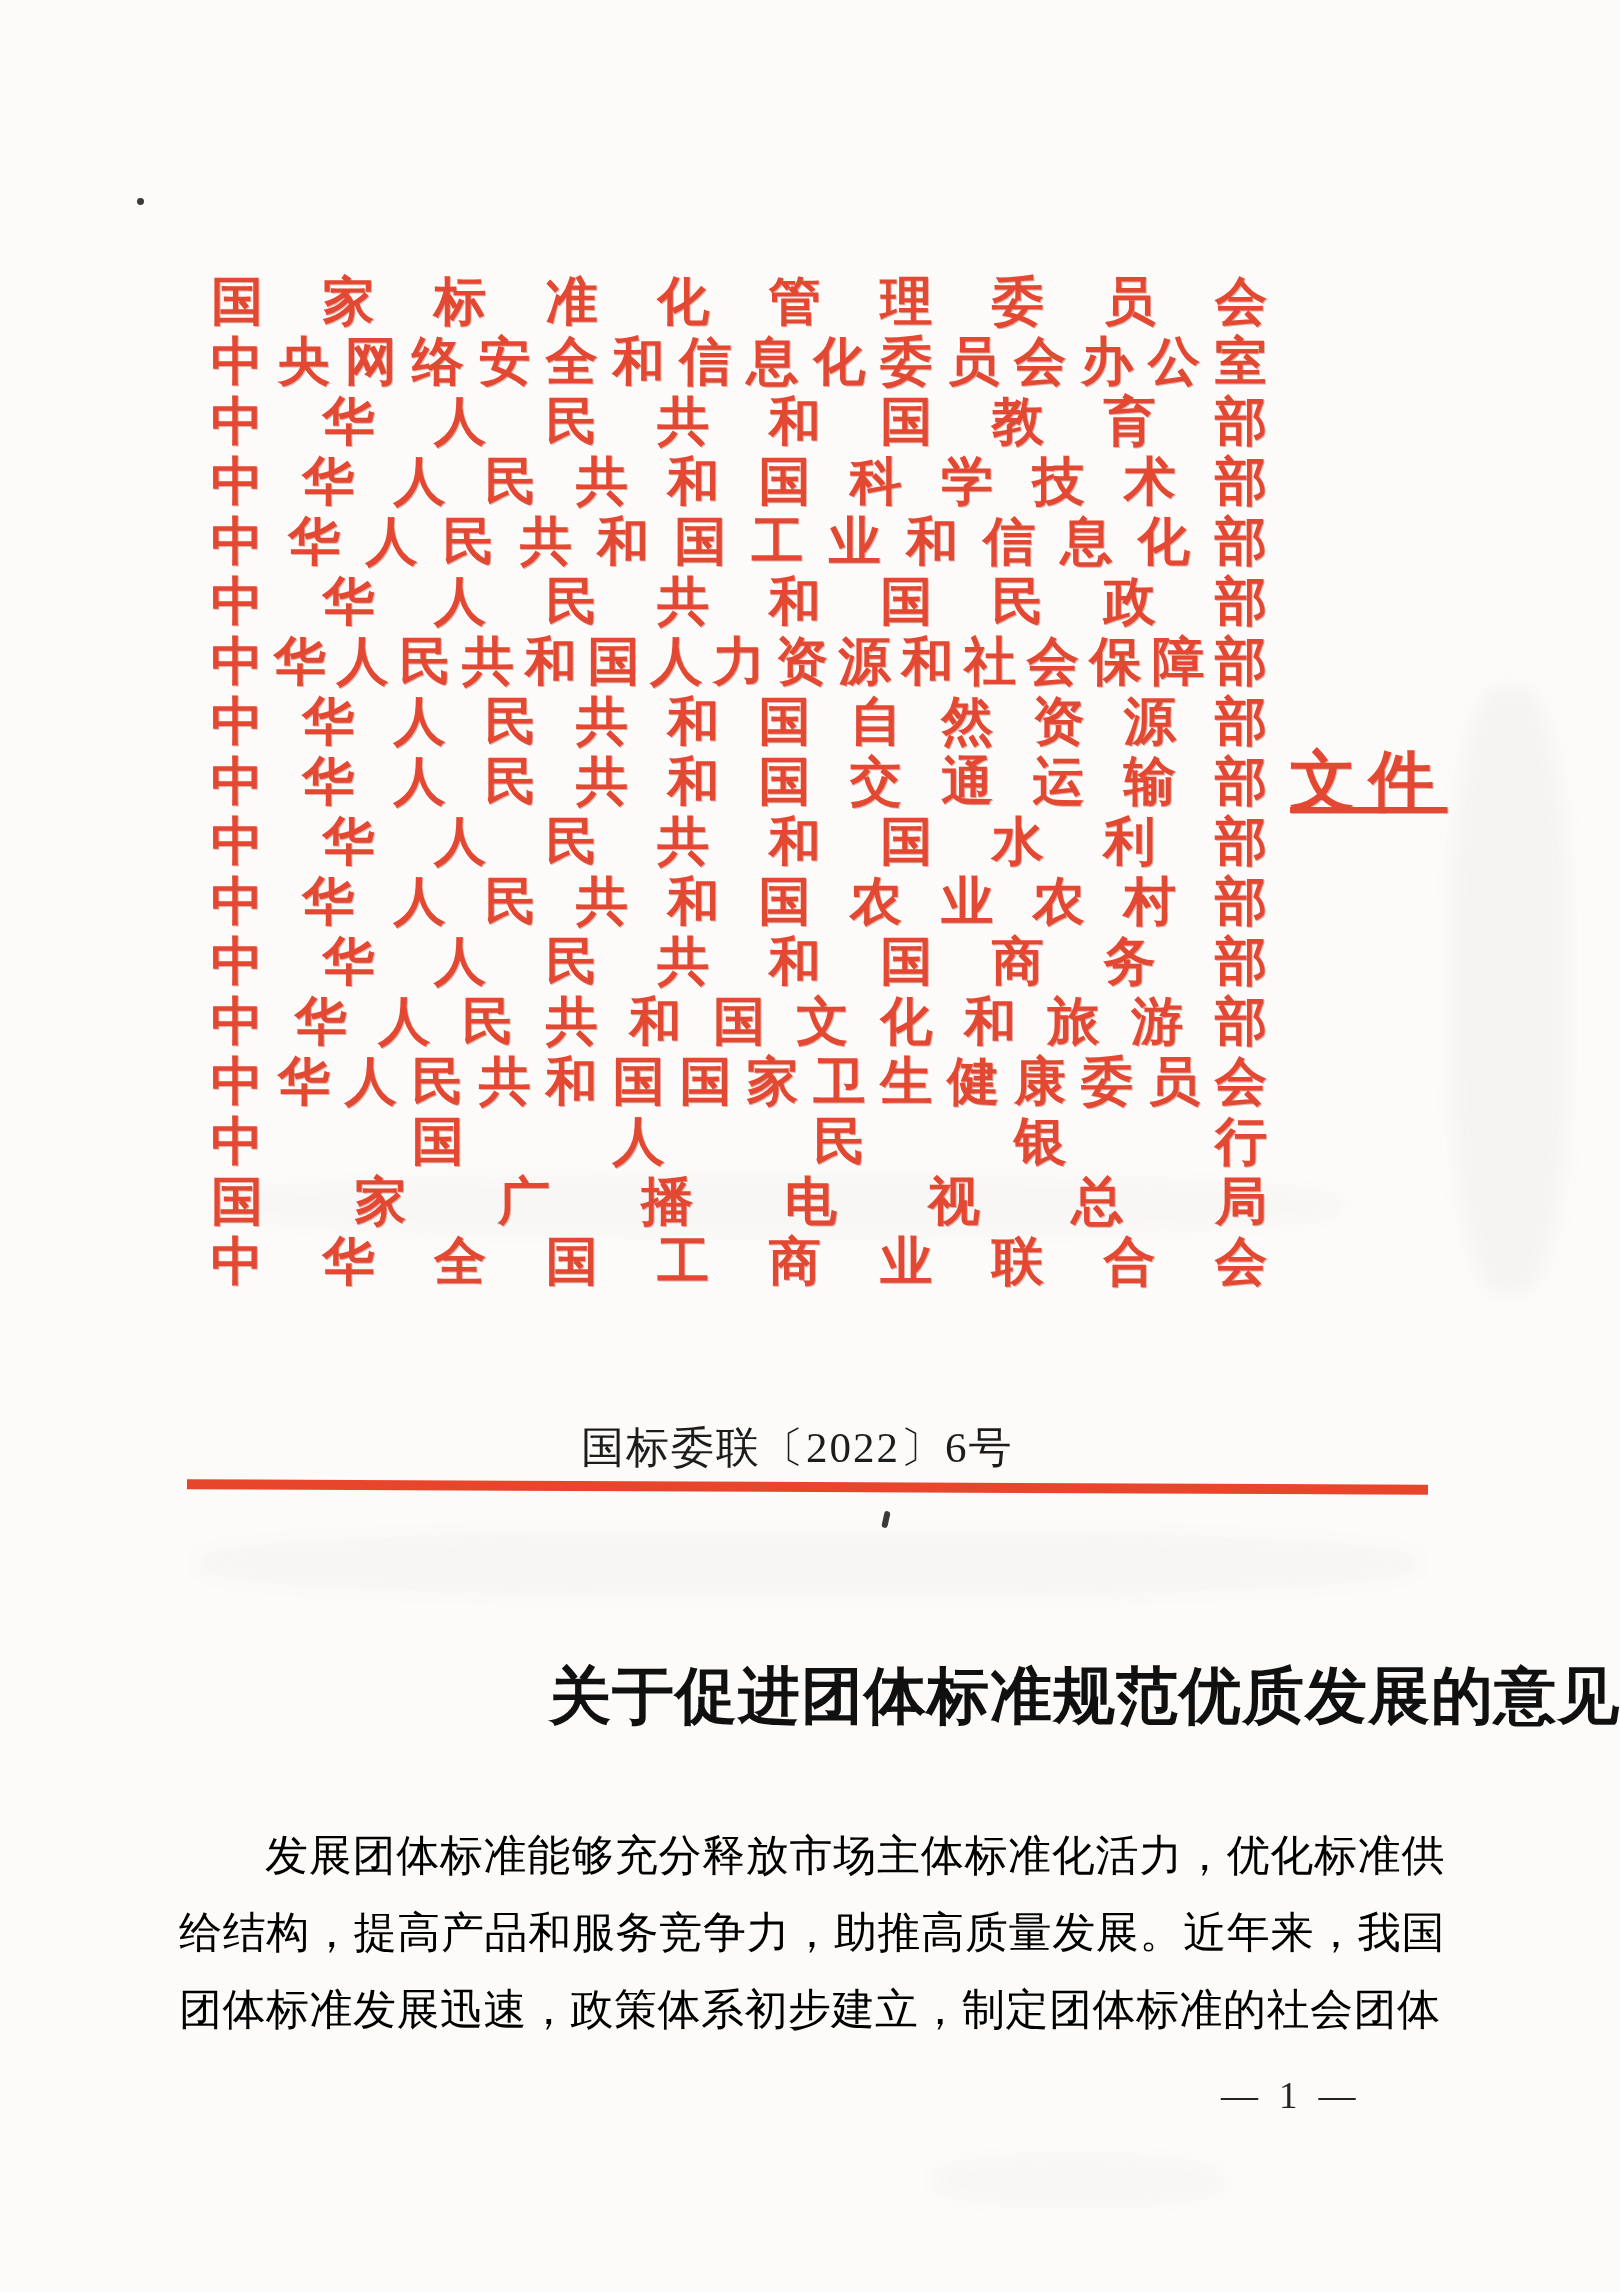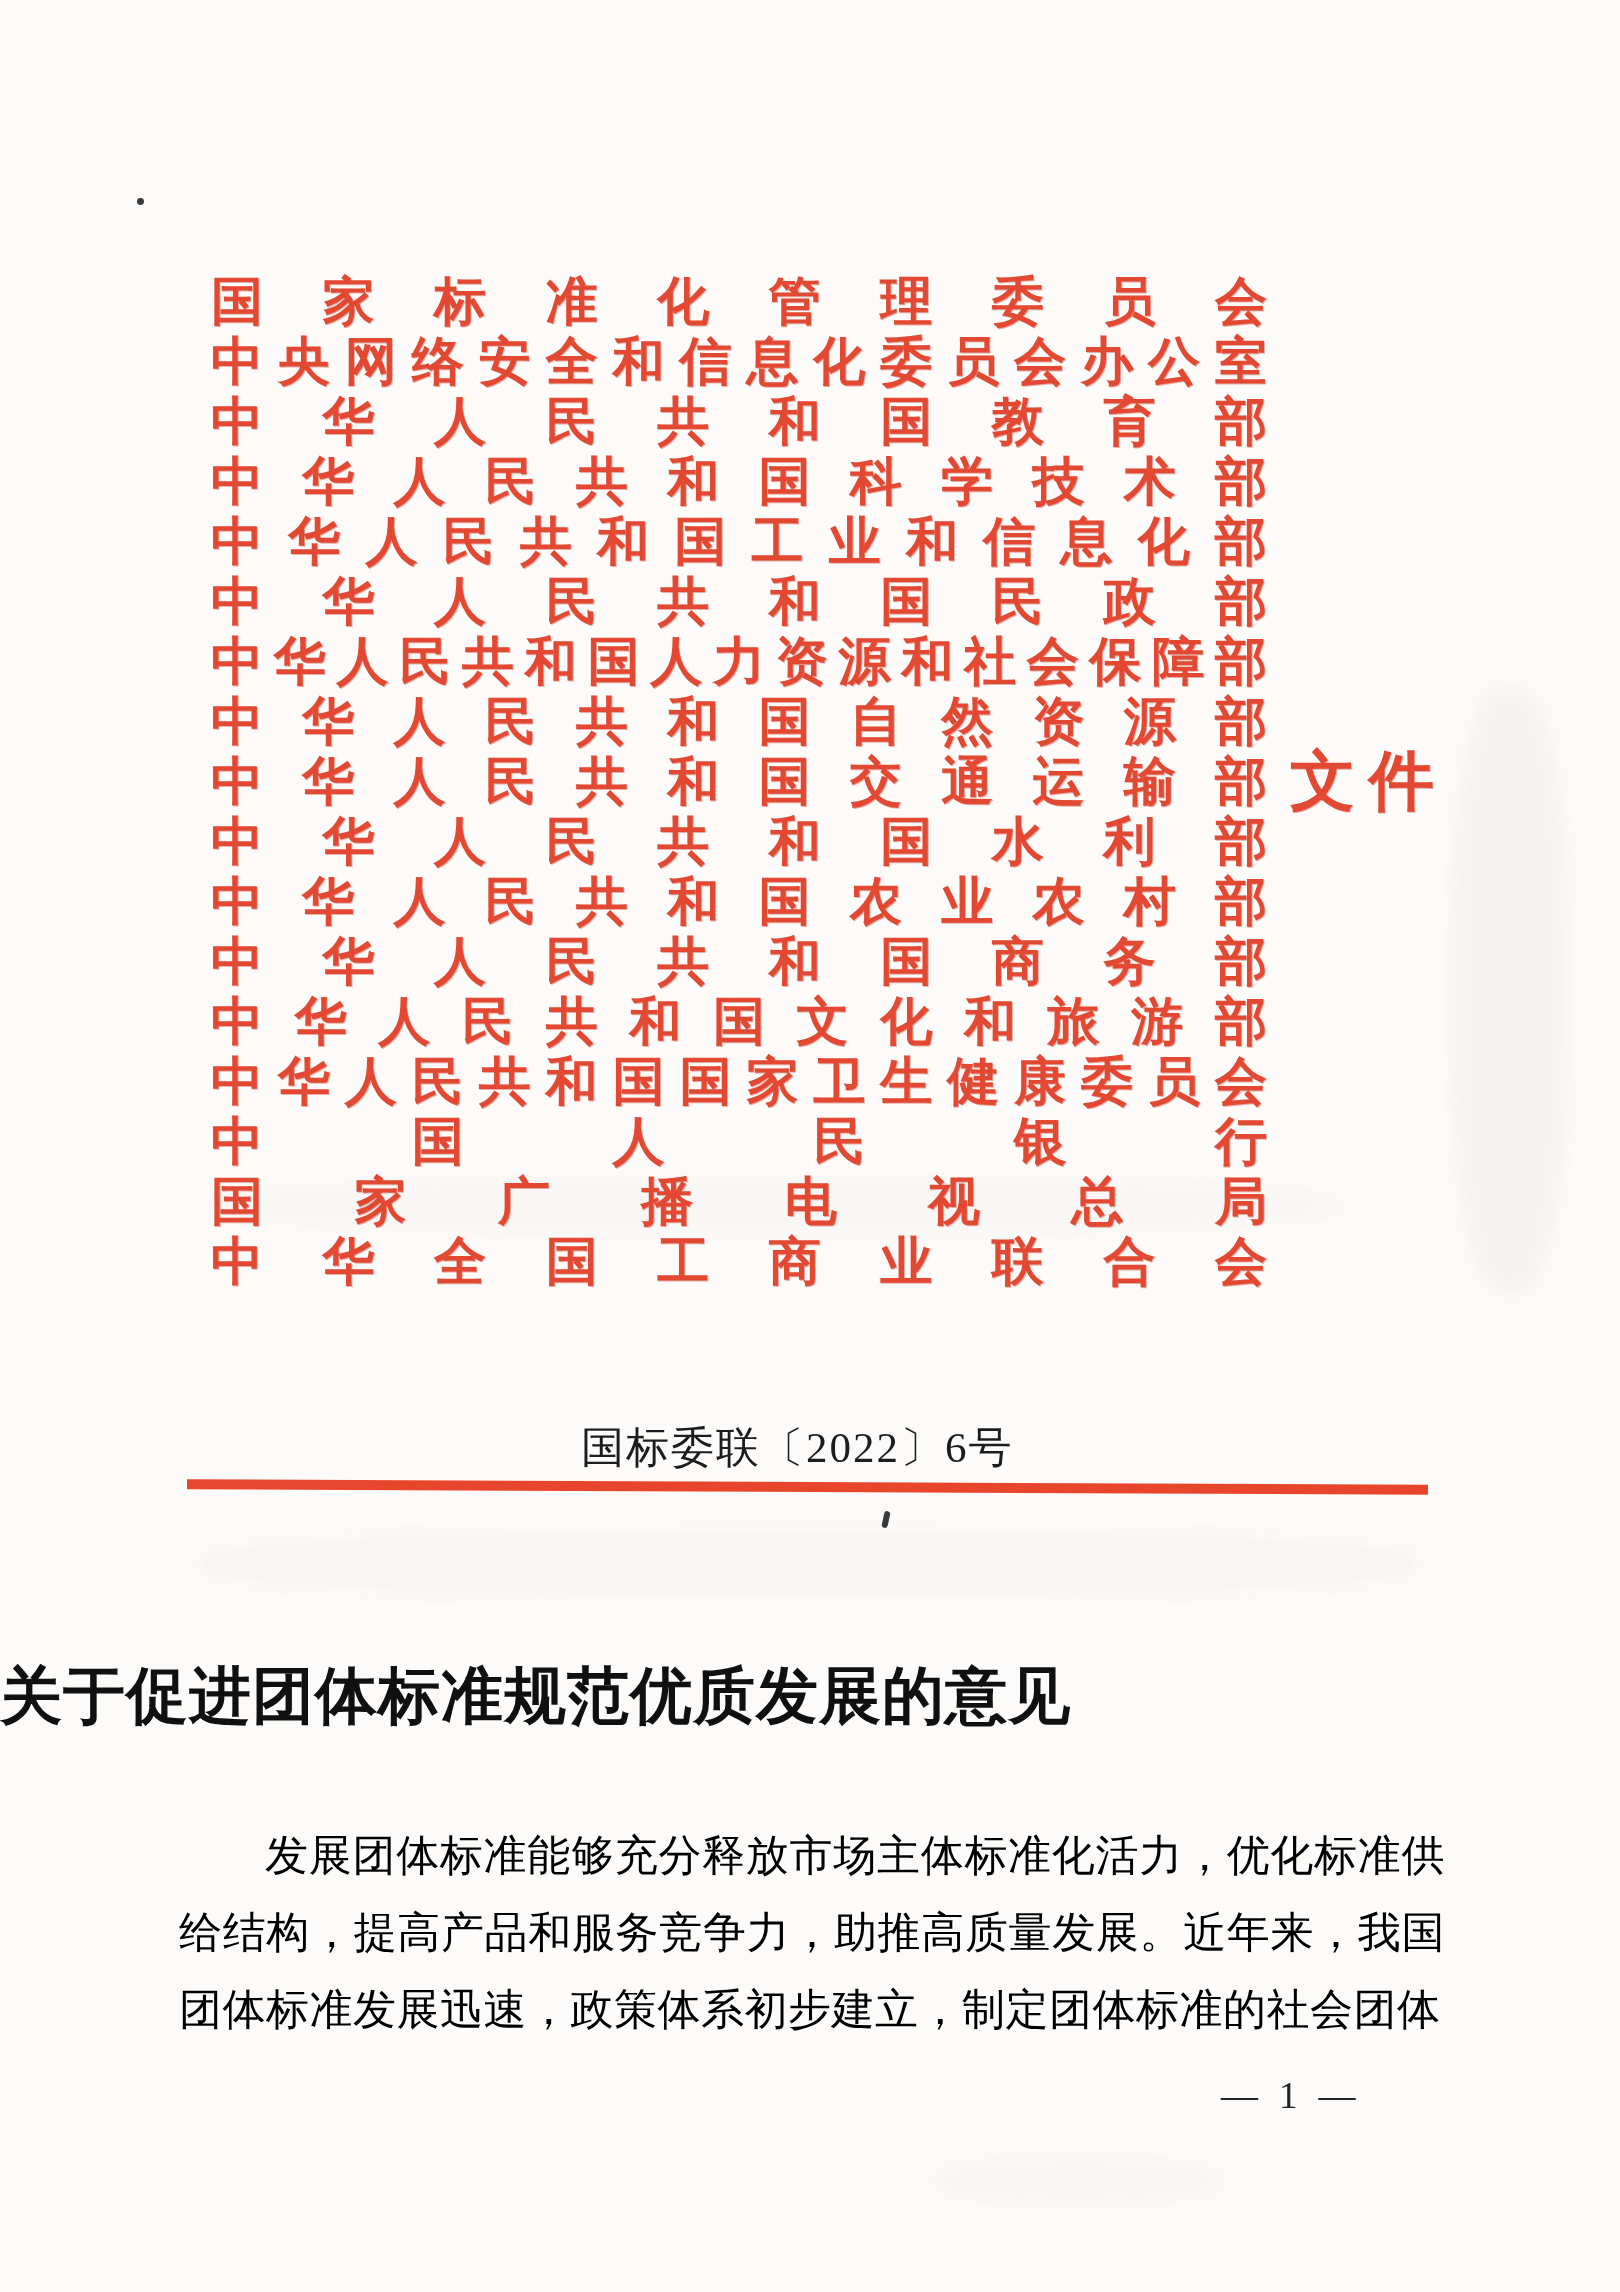--- a/index.html
+++ b/index.html
@@ -33,39 +33,40 @@
     text-shadow:1px 1px 0 rgba(180,40,20,0.35);
     white-space:nowrap;
   }
   .wenjian{
     position:absolute;left:1290px;top:737px;
     color:var(--red,#e24832);
     font-size:65px;font-weight:700;
     letter-spacing:13.7px;
     text-shadow:1px 1px 0 rgba(180,40,20,0.35);
     white-space:nowrap;
+    text-decoration:underline;
   }
 
   .doc-number{
     position:absolute;top:1419px;left:0;width:100%;
     text-align:center;
     transform:translateX(-12.7px);
     font-size:43px;color:#1c1c1c;
     letter-spacing:2px;
   }
   .red-line{
     position:absolute;left:187px;top:1482px;
     width:1241px;height:9.8px;
     background:var(--line-red,#e8462c);
     transform:rotate(0.25deg);
   }
   .doc-title{
     position:absolute;top:1654px;left:0;width:100%;
     margin:0;
-    text-align:left;
+    text-align:right;
     font-size:62px;font-weight:700;color:#101010;
     letter-spacing:1px;
   }
   .body-text{
     position:absolute;left:179px;top:1817px;width:1266px;
     margin:0;
     font-size:43px;line-height:77px;
     color:#000000;
     text-indent:86px;
     text-align:justify;

